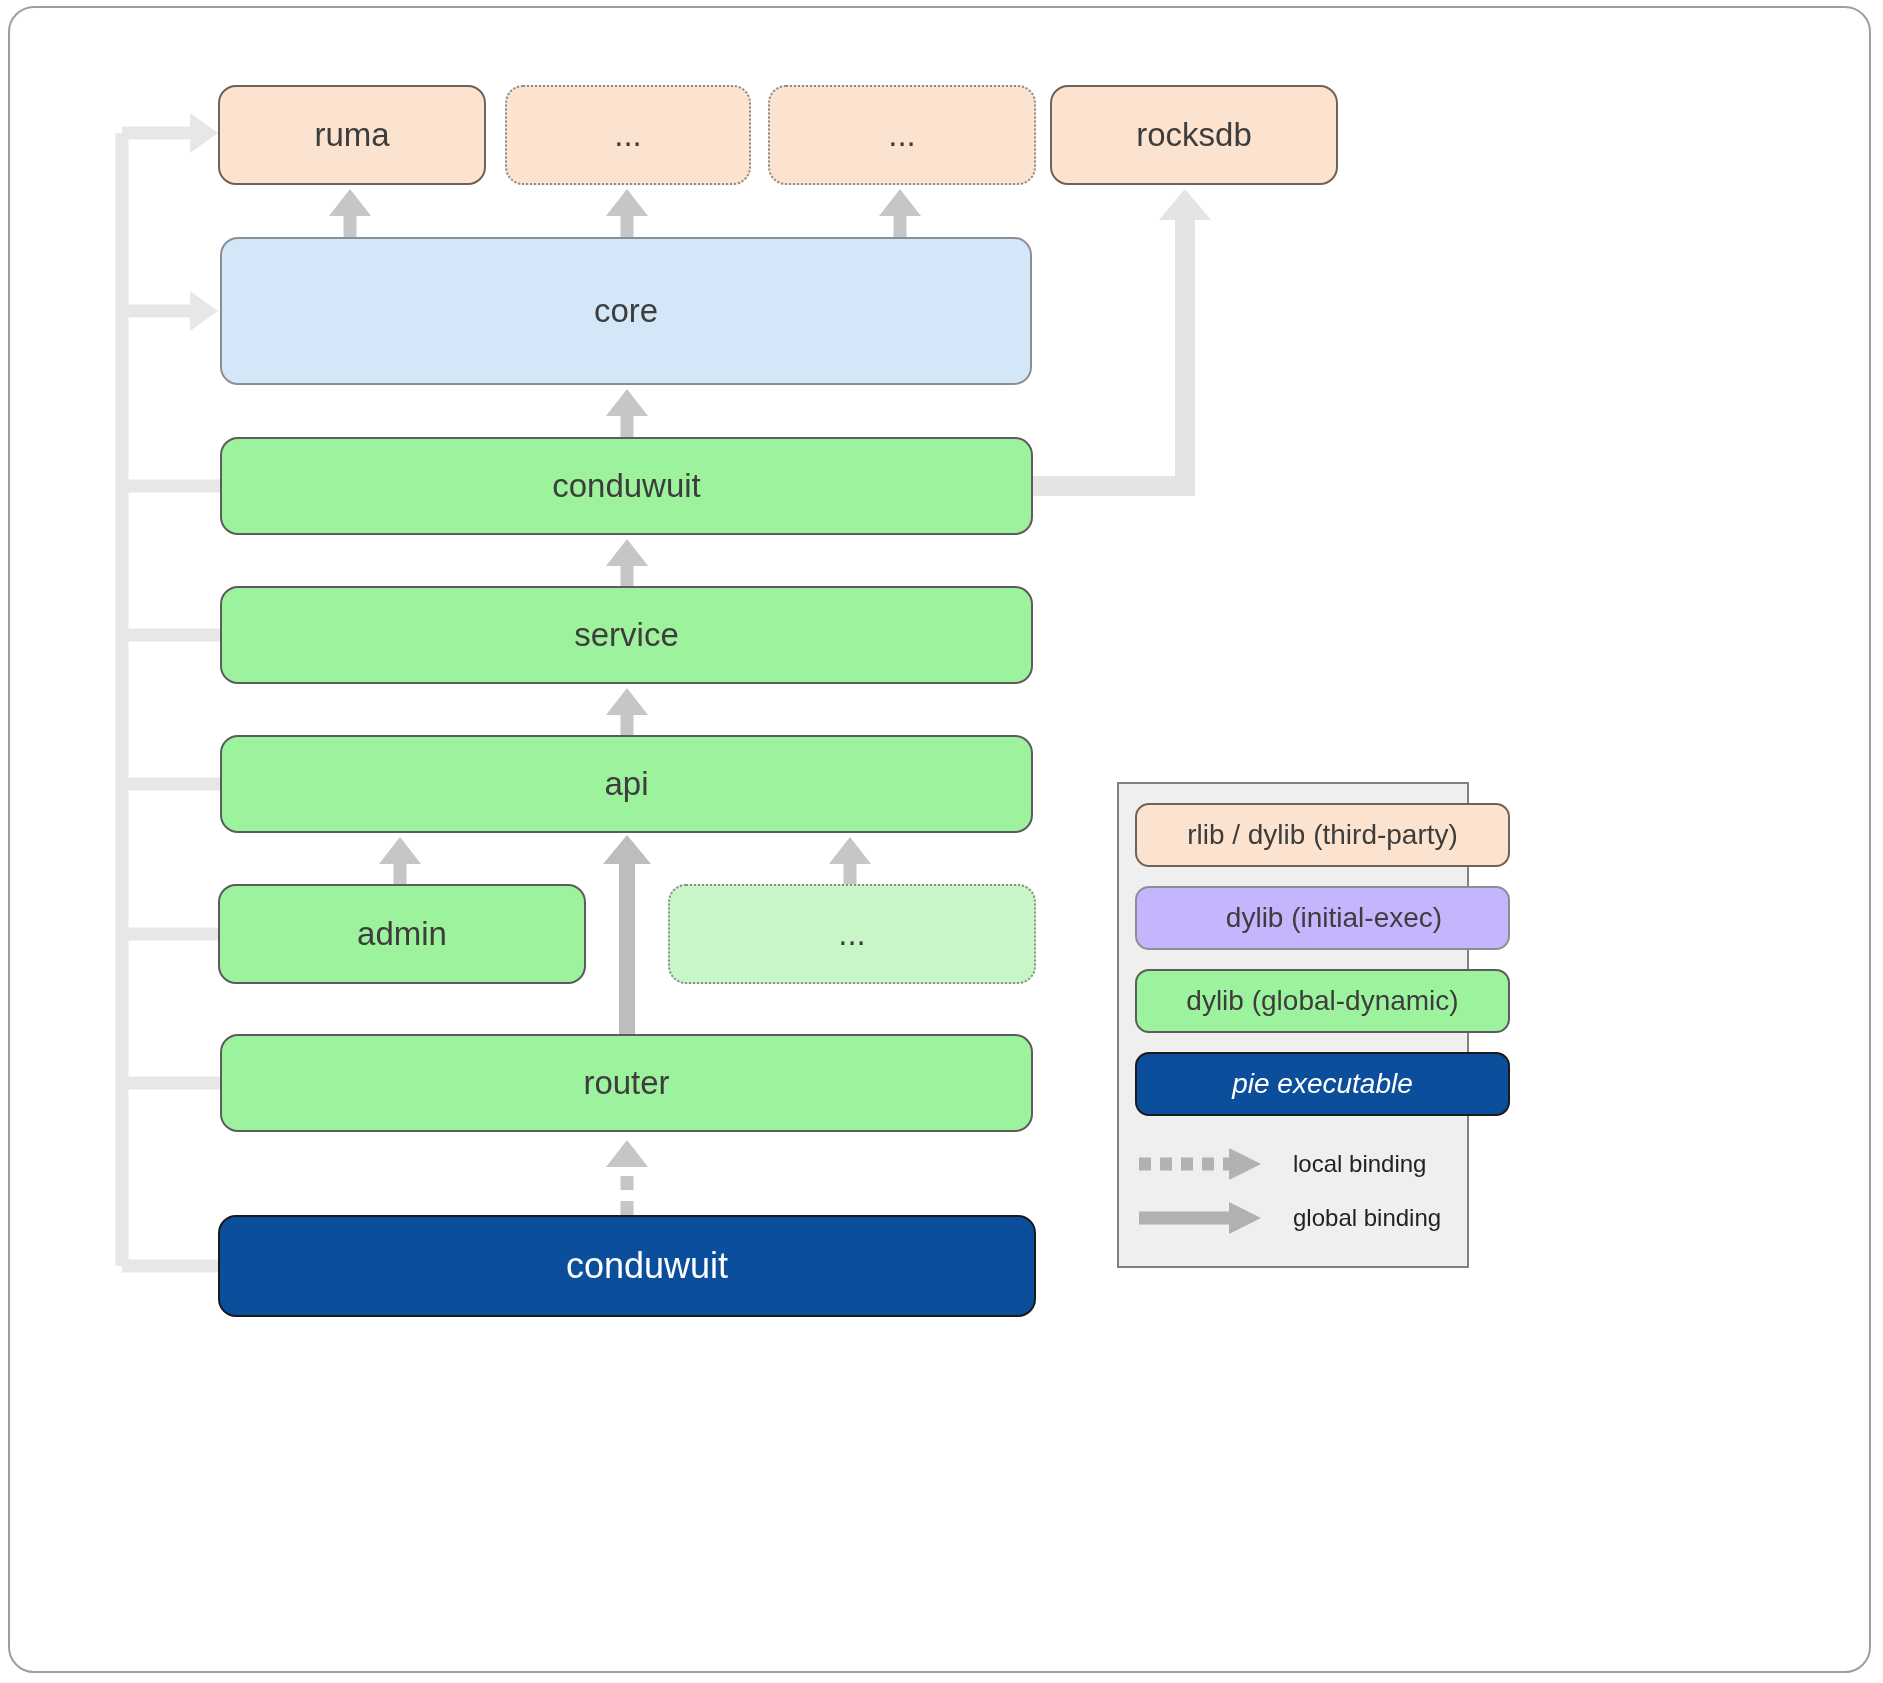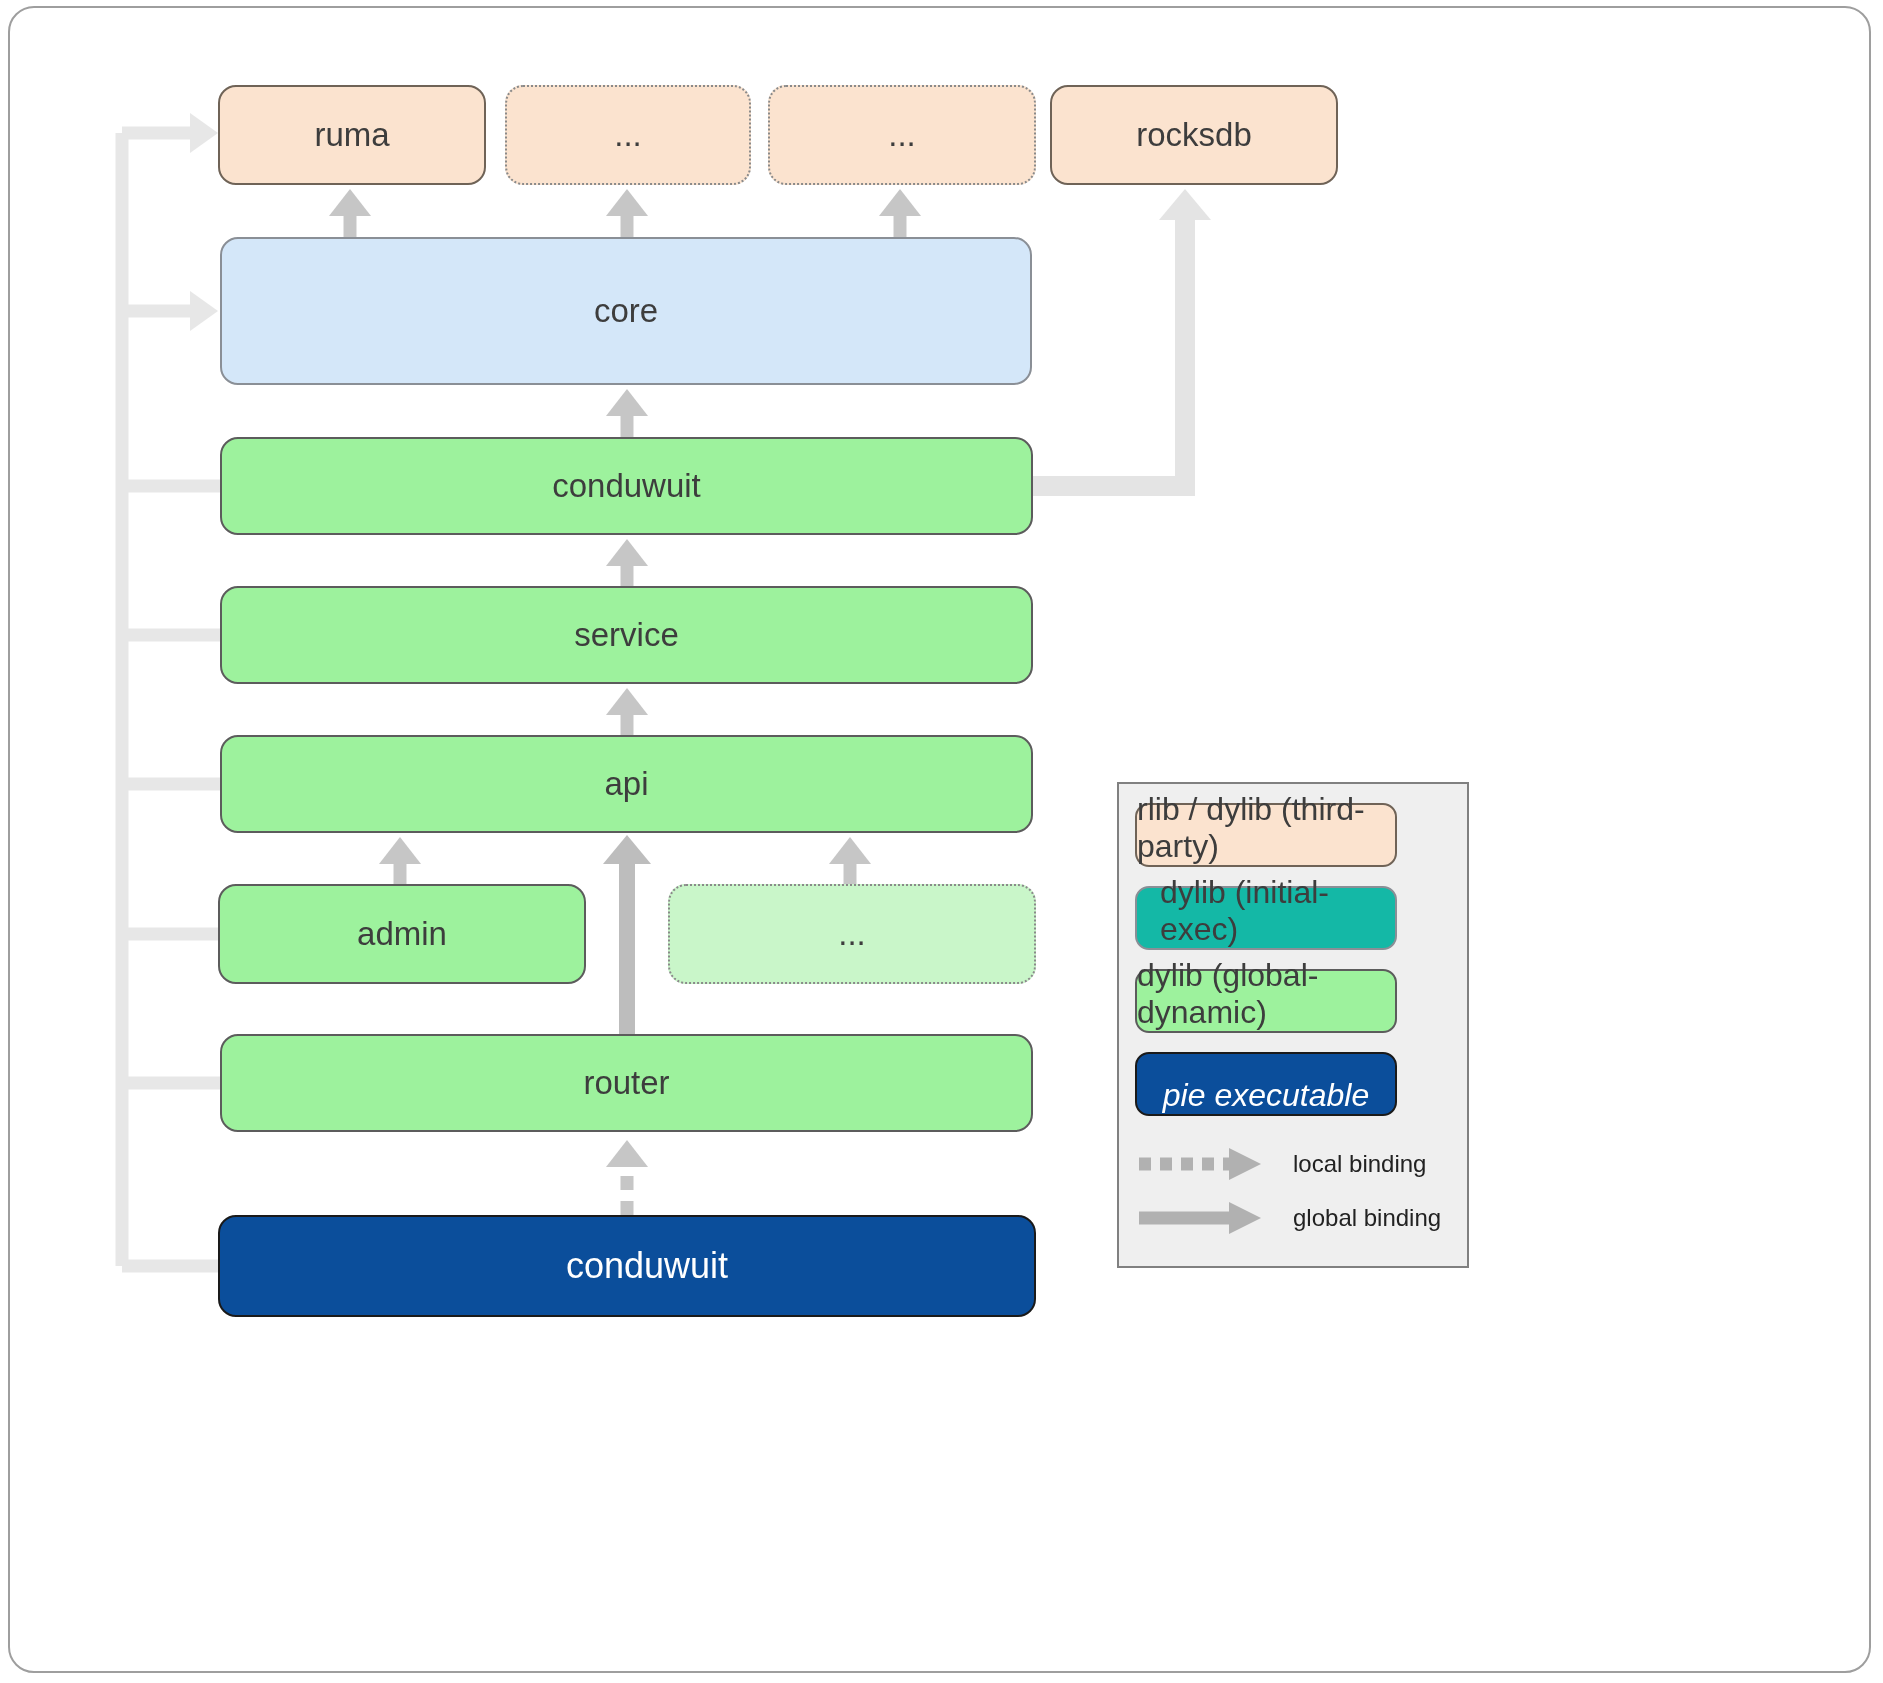--- a/index.html
+++ b/index.html
@@ -52,31 +52,31 @@
     left: 1117px; top: 782px;
     width: 352px; height: 486px;
     background: #efefef;
     border: 2px solid #808080;
     box-sizing: border-box;
     z-index: 2;
   }
   .legend .swatch {
     position: absolute;
     left: 16px;
-    width: 262px; height: 64px;
+    width: 375px; height: 64px;
     border-radius: 14px;
     display: flex;
-    align-items: flex-end;
+    align-items: center;
     justify-content: center;
     box-sizing: border-box;
-    font-size: 32px;
+    font-size: 28px;
     color: #3d3d3d;
   }
   .legend .swatch.peach { background: #fbe3cf; border: 2px solid #6f6357; }
-  .legend .swatch.blue  { background: #14b8a6; border: 2px solid #8a8f96; padding-left: 23px; }
+  .legend .swatch.blue  { background: #c4b5fd; border: 2px solid #8a8f96; padding-left: 23px; }
   .legend .swatch.green { background: #9df29d; border: 2px solid #5c5c5c; }
   .legend .swatch.navy  { background: #0b4e9b; border: 2px solid #1a1a1a; color: #ffffff; font-style: italic; }
   .legend .binding-row {
     position: absolute;
     left: 16px;
     width: 320px; height: 40px;
     display: flex;
     align-items: center;
   }
   .legend .binding-row .binding-label {

